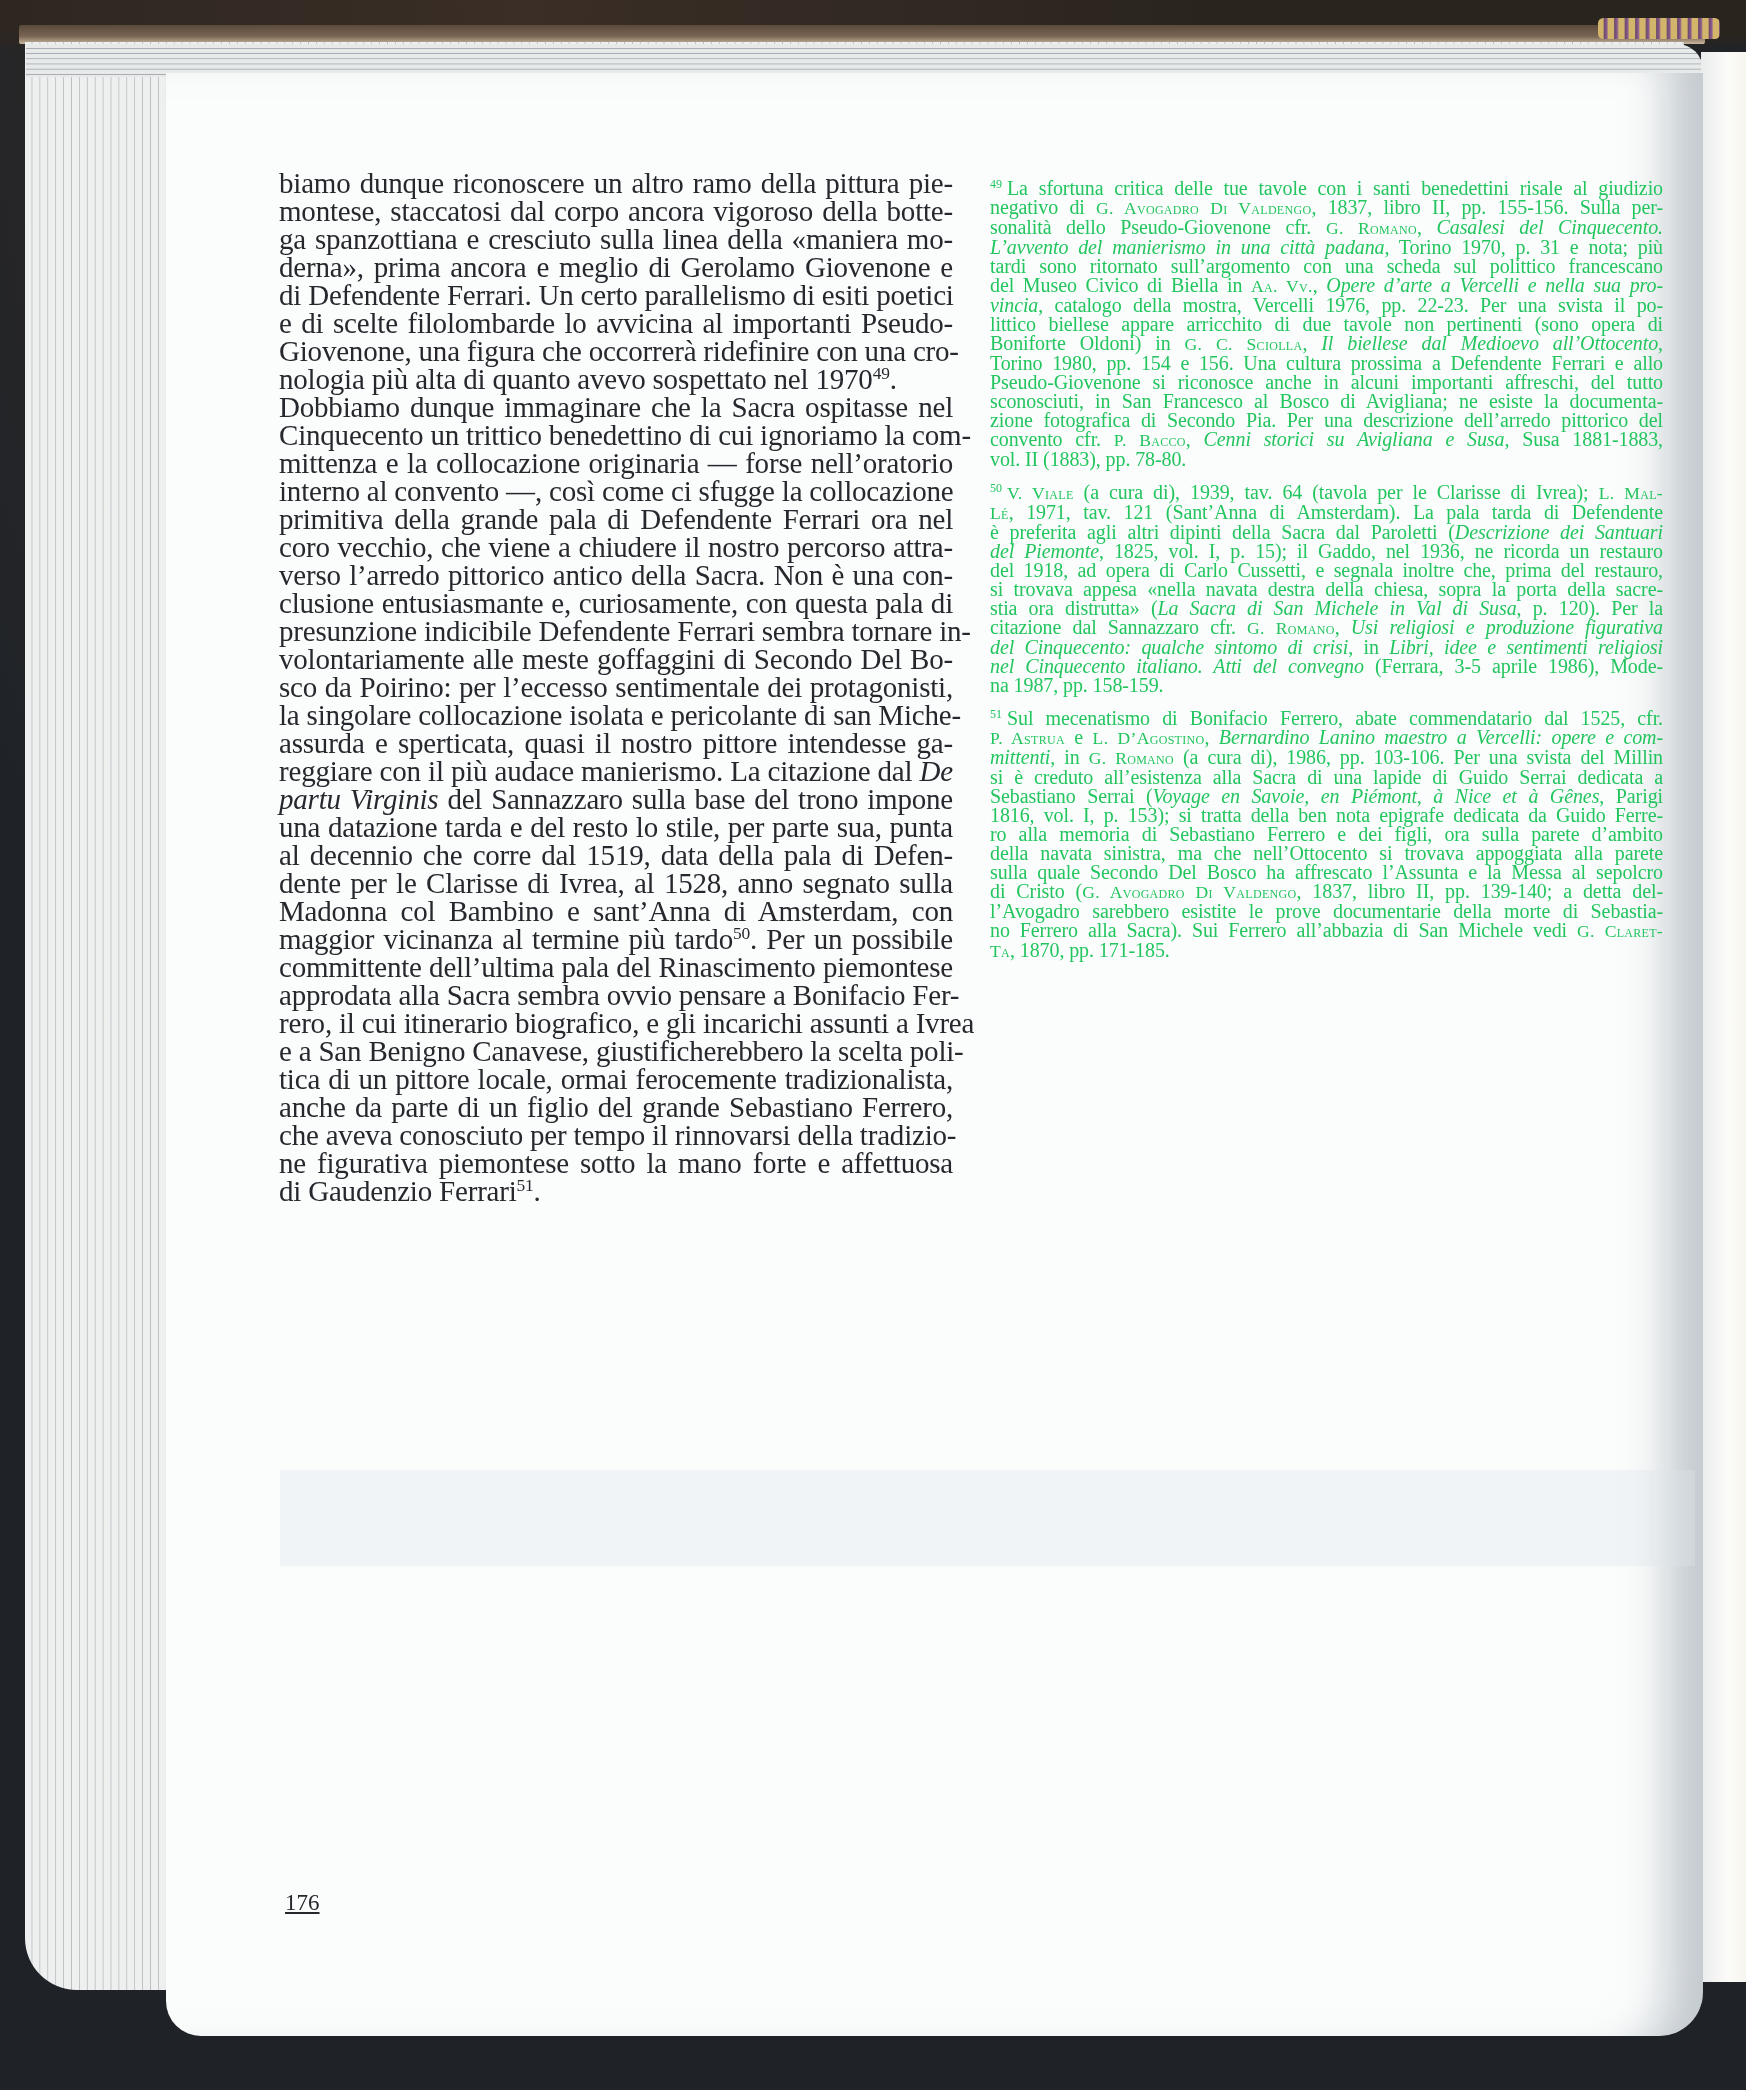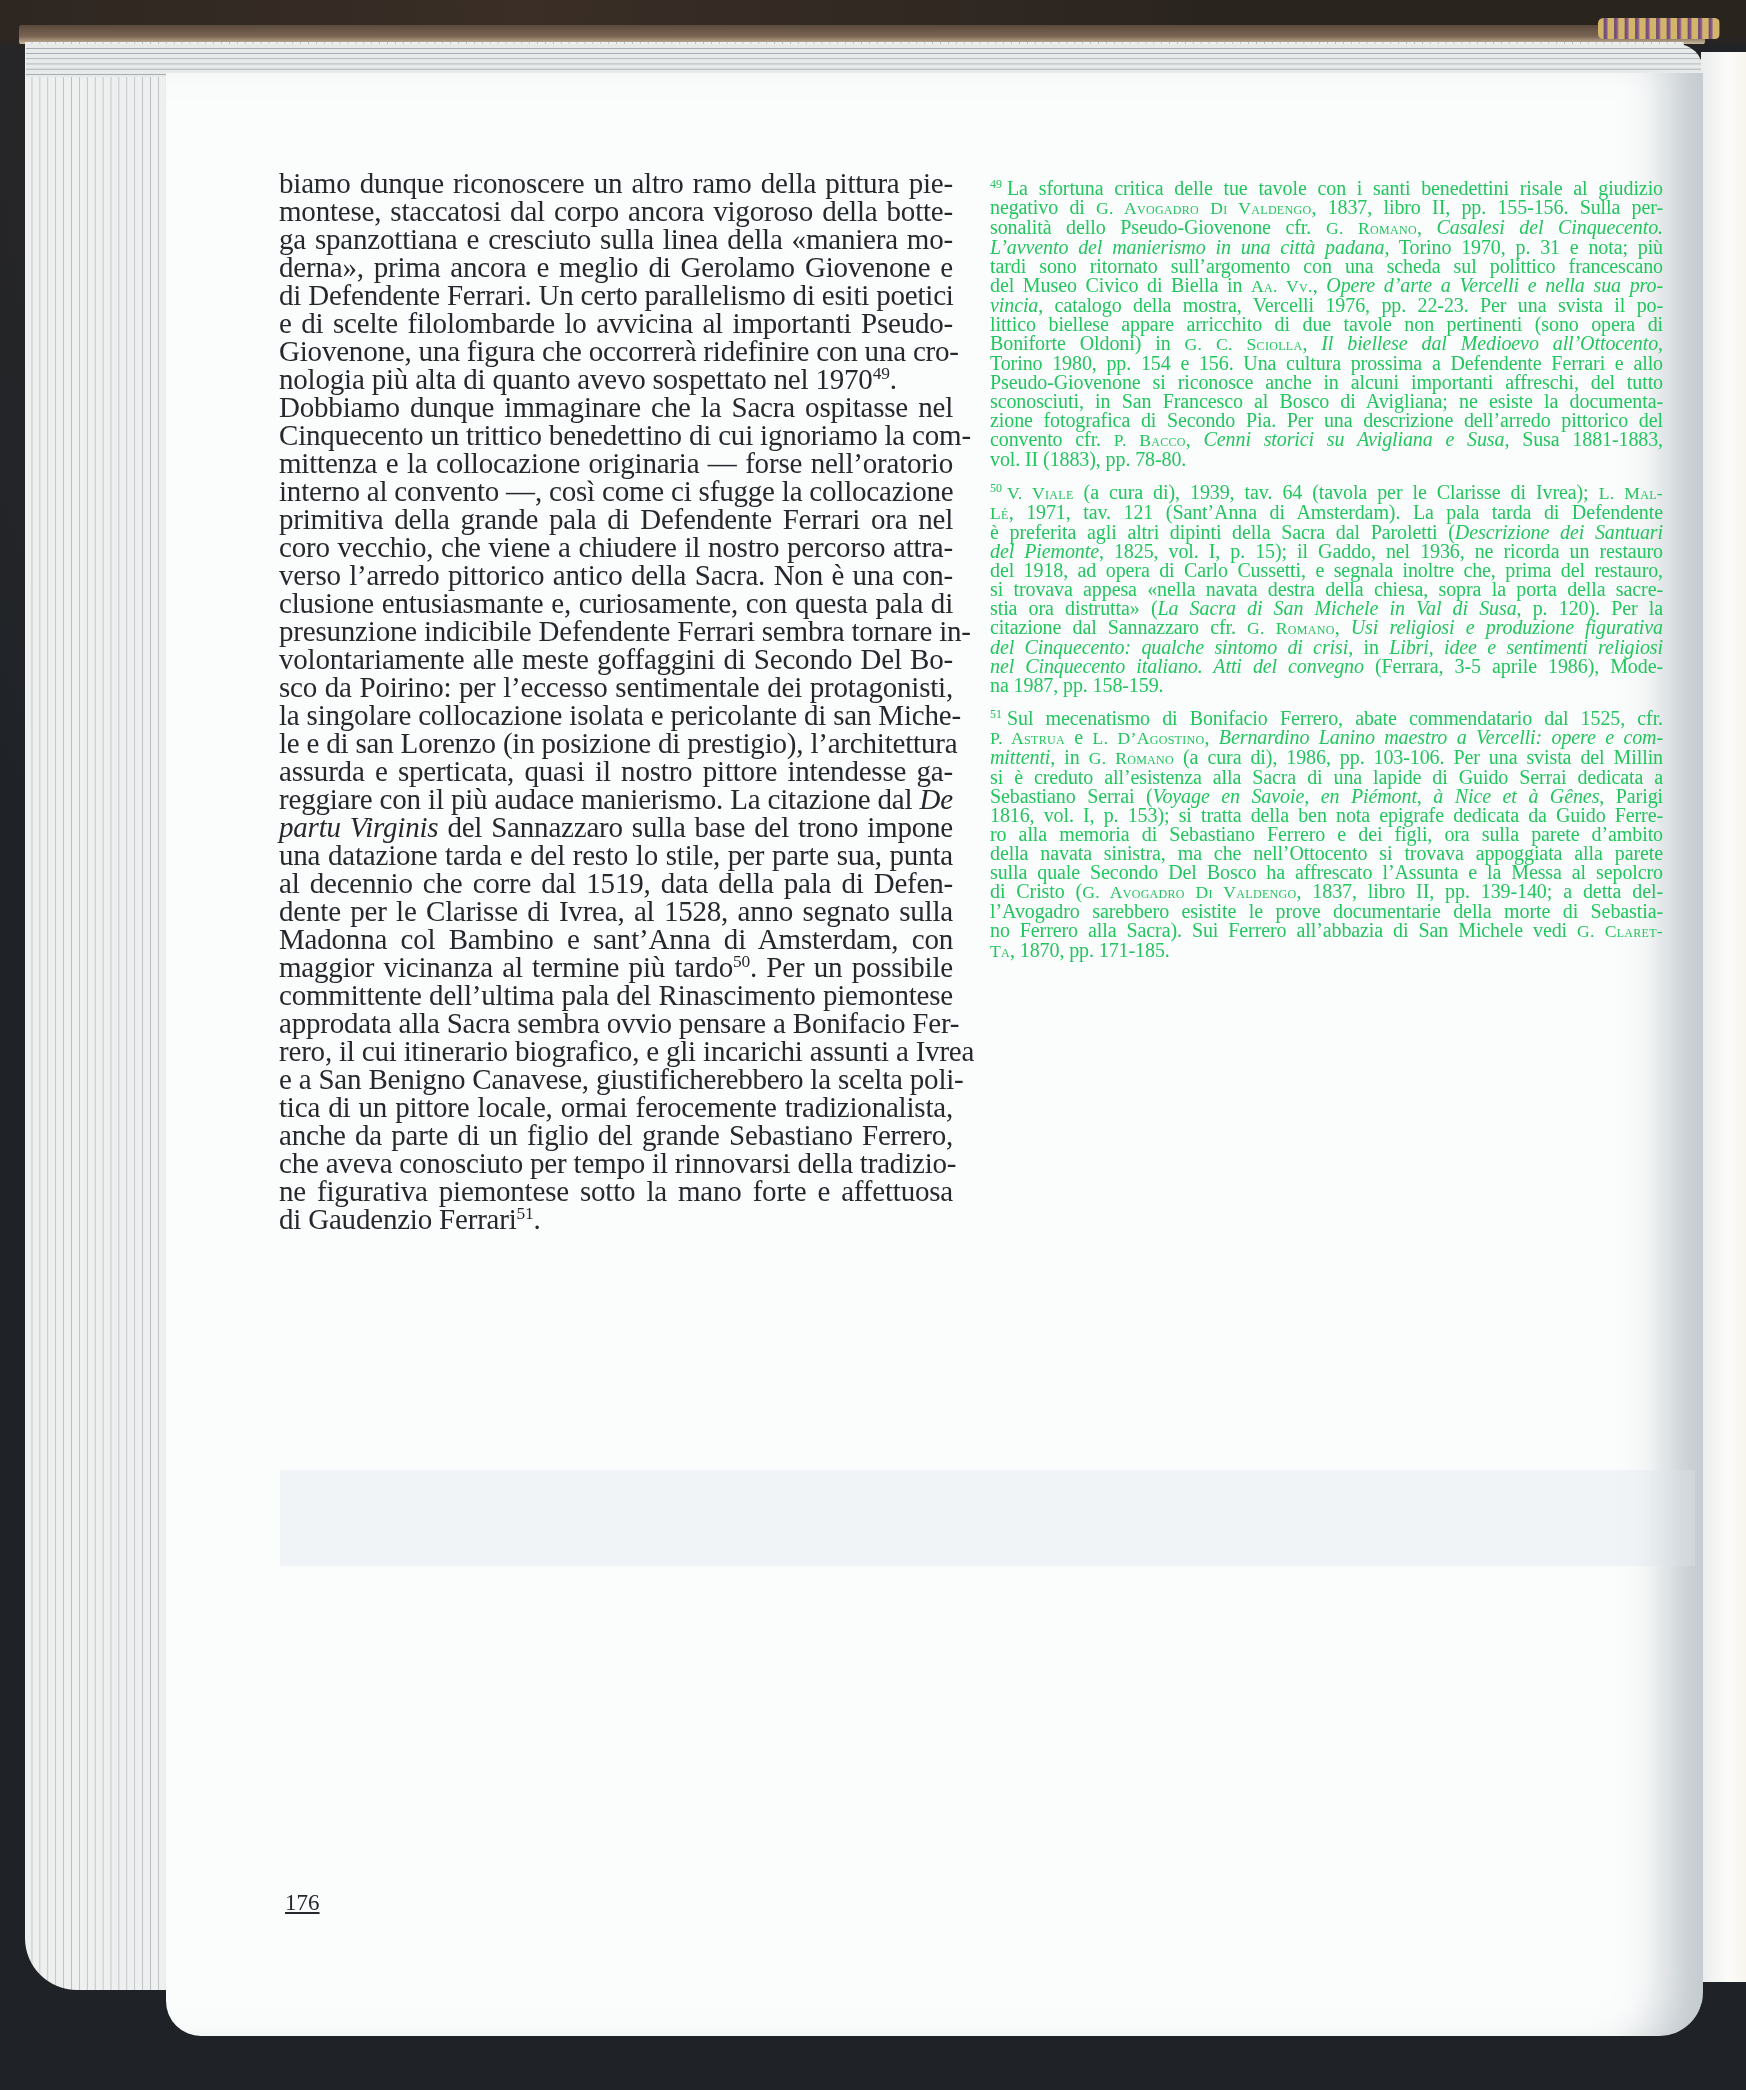--- a/index.html
+++ b/index.html
@@ -105,21 +105,20 @@
   <span class="line">mittenza e la collocazione originaria — forse nell’oratorio</span>
   <span class="line">interno al convento —, così come ci sfugge la collocazione</span>
   <span class="line">primitiva della grande pala di Defendente Ferrari ora nel</span>
   <span class="line">coro vecchio, che viene a chiudere il nostro percorso attra-</span>
   <span class="line">verso l’arredo pittorico antico della Sacra. Non è una con-</span>
   <span class="line">clusione entusiasmante e, curiosamente, con questa pala di</span>
   <span class="line">presunzione indicibile Defendente Ferrari sembra tornare in-</span>
   <span class="line">volontariamente alle meste goffaggini di Secondo Del Bo-</span>
   <span class="line">sco da Poirino: per l’eccesso sentimentale dei protagonisti,</span>
   <span class="line">la singolare collocazione isolata e pericolante di san Miche-</span>
-  <span class="line">le e di san Lorenzo (in posizione di prestigio), l’architettura</span>
   <span class="line">assurda e sperticata, quasi il nostro pittore intendesse ga-</span>
   <span class="line"><span>reggiare con il più audace manierismo. La citazione dal </span><i>De</i></span>
   <span class="line"><i>partu Virginis</i><span> del Sannazzaro sulla base del trono impone</span></span>
   <span class="line">una datazione tarda e del resto lo stile, per parte sua, punta</span>
   <span class="line">al decennio che corre dal 1519, data della pala di Defen-</span>
   <span class="line">dente per le Clarisse di Ivrea, al 1528, anno segnato sulla</span>
   <span class="line">Madonna col Bambino e sant’Anna di Amsterdam, con</span>
   <span class="line"><span>maggior vicinanza al termine più tardo</span><sup>50</sup><span>. Per un possibile</span></span>
   <span class="line">committente dell’ultima pala del Rinascimento piemontese</span>
   <span class="line">approdata alla Sacra sembra ovvio pensare a Bonifacio Fer-</span>

